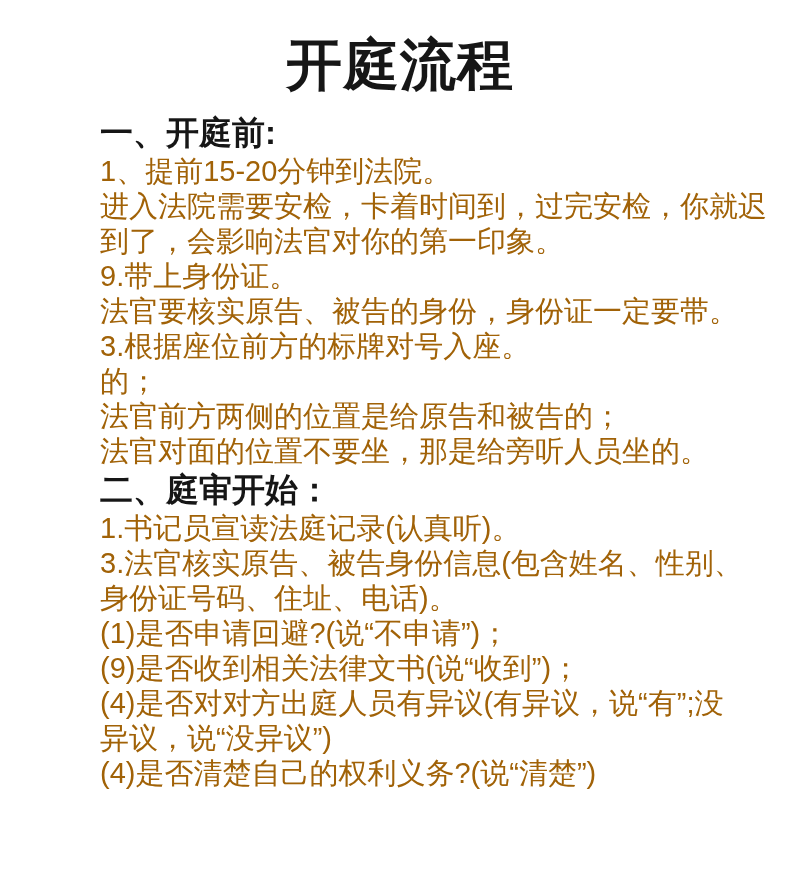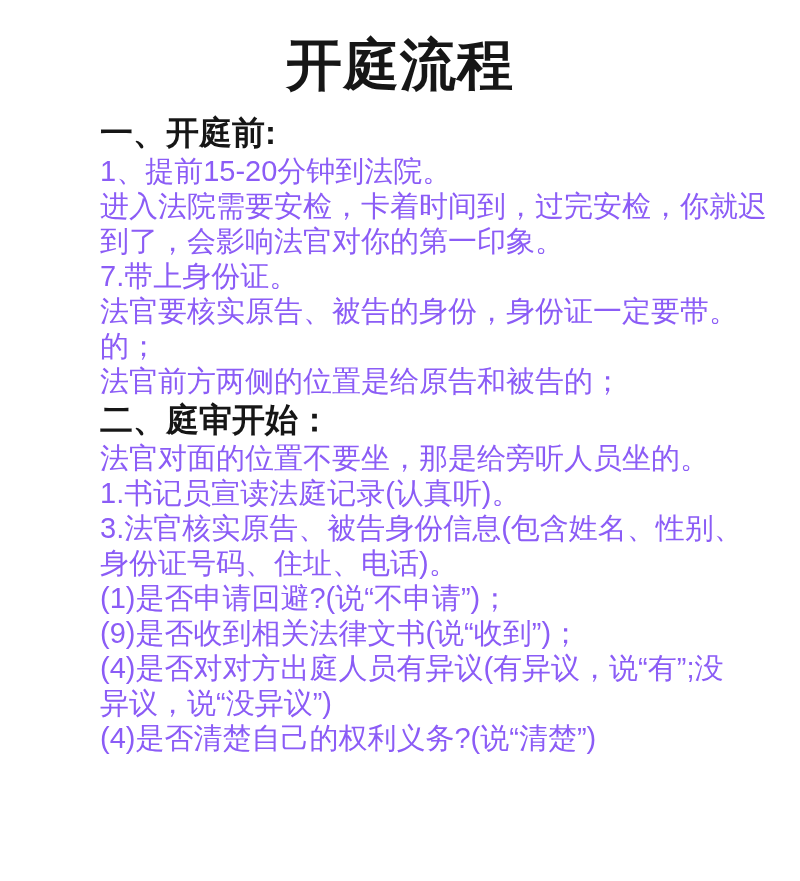--- a/index.html
+++ b/index.html
@@ -35,45 +35,46 @@
     padding-left: 100px;
     padding-right: 24px;
   }
   .line {
     white-space: nowrap;
   }
   .line.body {
     font-size: 29px;
     line-height: 35px;
     font-weight: 400;
-    color: #8b5cf6;
+    color: #a16207;
   }
   .line.heading {
     font-size: 33px;
     line-height: 42px;
     font-weight: 700;
     color: #161616;
   }
 </style>
 </head>
 <body style="background: rgb(255, 255, 255);">
 
 <div class="page">
   <h1 class="doc-title">开庭流程</h1>
   <div class="doc-lines">
       <div class="line heading">一、开庭前:</div>
       <div class="line body">1、提前15-20分钟到法院。</div>
       <div class="line body">进入法院需要安检，卡着时间到，过完安检，你就迟</div>
       <div class="line body">到了，会影响法官对你的第一印象。</div>
-      <div class="line body">7.带上身份证。</div>
+      <div class="line body">9.带上身份证。</div>
       <div class="line body">法官要核实原告、被告的身份，身份证一定要带。</div>
+      <div class="line body">3.根据座位前方的标牌对号入座。</div>
       <div class="line body">的；</div>
       <div class="line body">法官前方两侧的位置是给原告和被告的；</div>
+      <div class="line body">法官对面的位置不要坐，那是给旁听人员坐的。</div>
       <div class="line heading">二、庭审开始：</div>
-      <div class="line body">法官对面的位置不要坐，那是给旁听人员坐的。</div>
       <div class="line body">1.书记员宣读法庭记录(认真听)。</div>
       <div class="line body">3.法官核实原告、被告身份信息(包含姓名、性别、</div>
       <div class="line body">身份证号码、住址、电话)。</div>
       <div class="line body">(1)是否申请回避?(说“不申请”)；</div>
       <div class="line body">(9)是否收到相关法律文书(说“收到”)；</div>
       <div class="line body">(4)是否对对方出庭人员有异议(有异议，说“有”;没</div>
       <div class="line body">异议，说“没异议”)</div>
       <div class="line body">(4)是否清楚自己的权利义务?(说“清楚”)</div>
     </div>
 </div>

